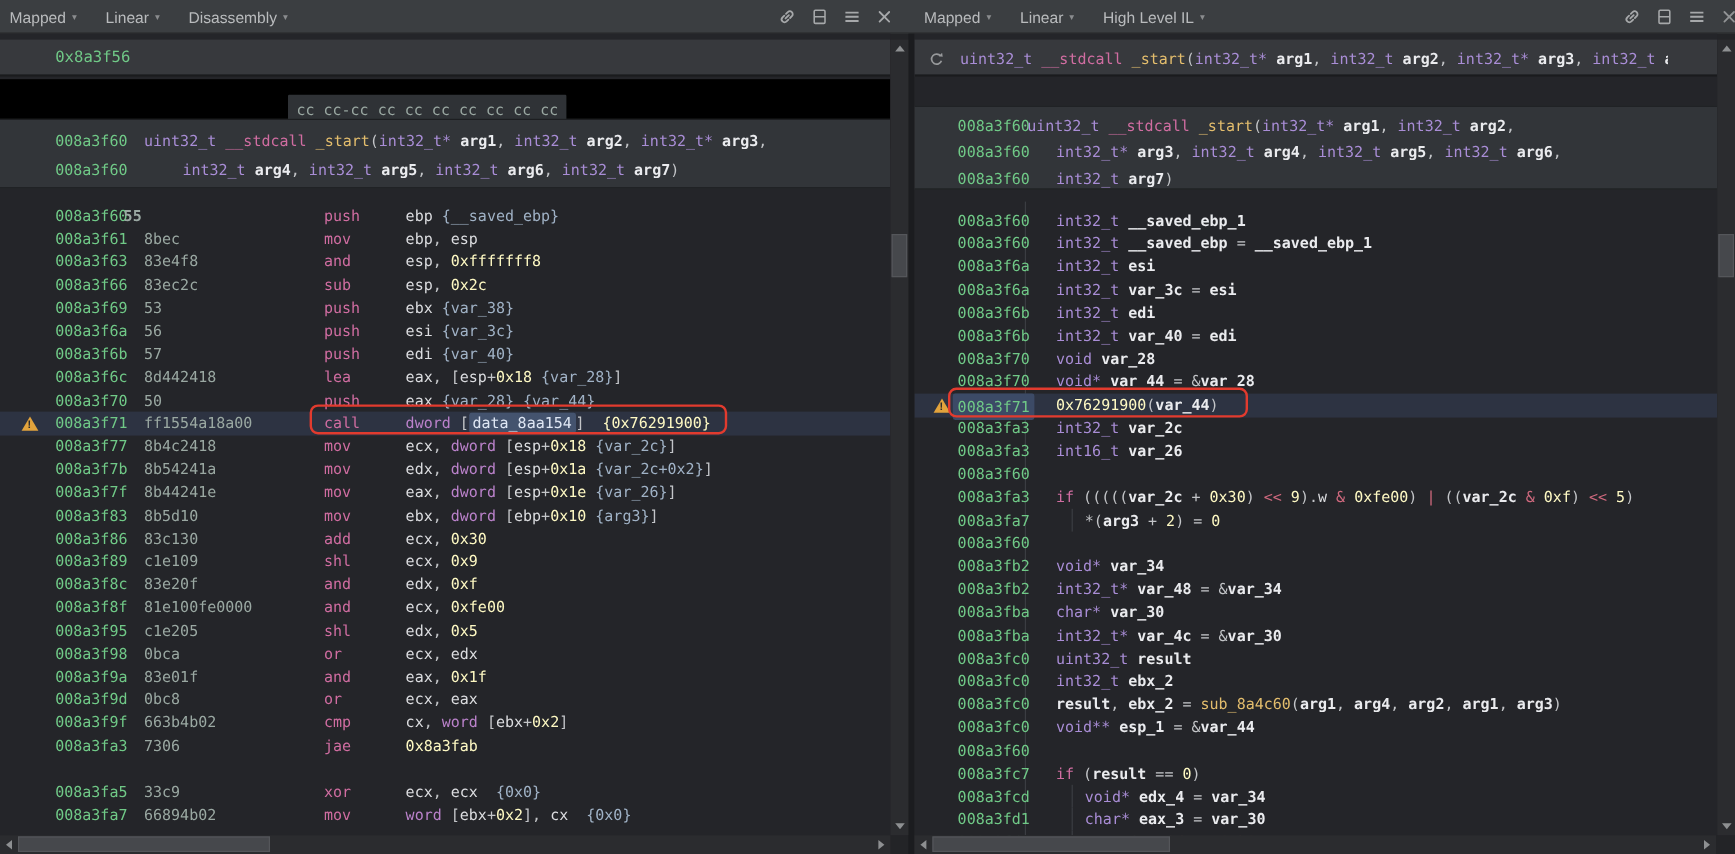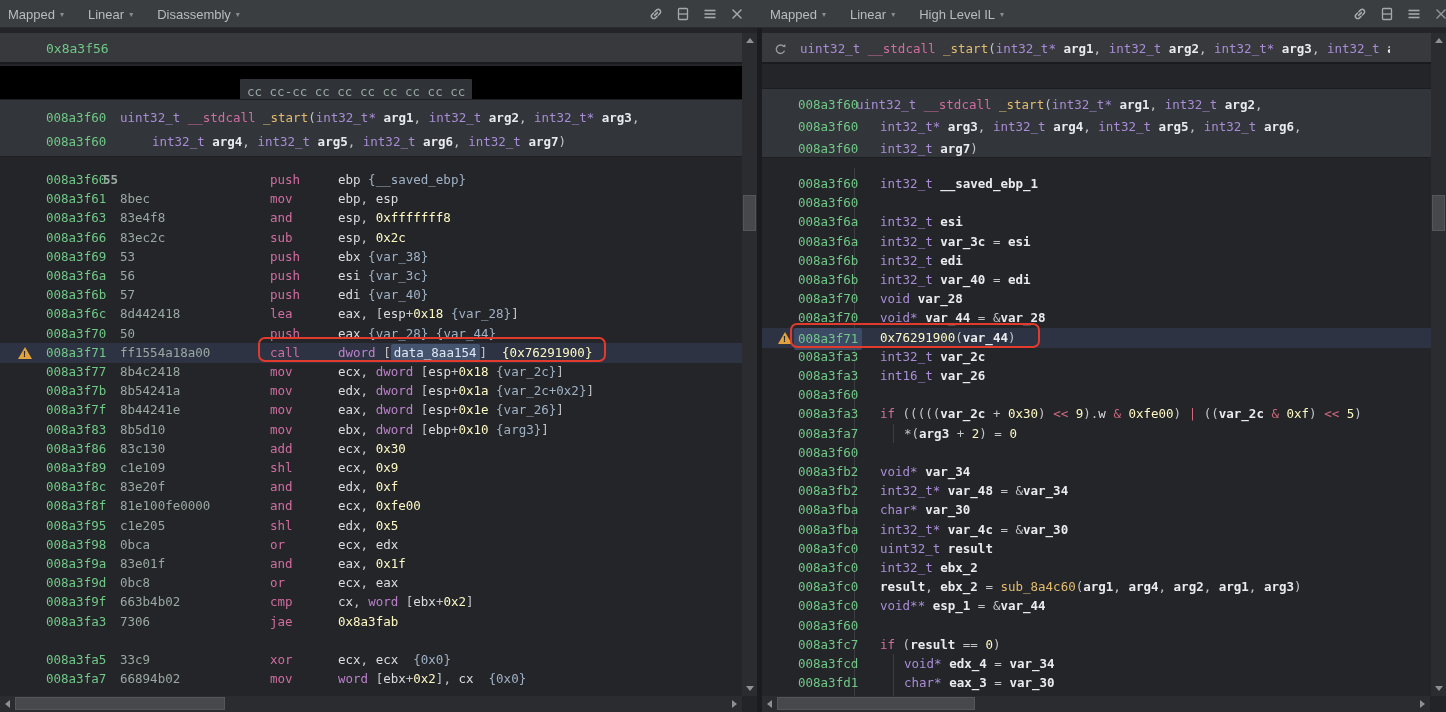--- a/index.html
+++ b/index.html
@@ -246,21 +246,21 @@
     <span id="right-sig-text"><span class="t-ty">uint32_t</span><span class="t-pu"> </span><span class="t-mn">__stdcall</span><span class="t-pu"> </span><span class="t-fn">_start</span><span class="t-pu">(</span><span class="t-ty">int32_t*</span><span class="t-pu"> </span><span class="t-va">arg1</span><span class="t-pu">, </span><span class="t-ty">int32_t</span><span class="t-pu"> </span><span class="t-va">arg2</span><span class="t-pu">, </span><span class="t-ty">int32_t*</span><span class="t-pu"> </span><span class="t-va">arg3</span><span class="t-pu">, </span><span class="t-ty">int32_t</span><span class="t-pu"> </span><span class="t-va">a</span></span>
   </div>
   <div class="guide" id="right-main-guide" style="left:92px;top:140px;height:528px"></div>
   <div class="func-block" id="right-func-block">
       <div class="sig-line" style="top: 6px;"><span class="cell t-ad" style="left: 36px;">008a3f60</span><span class="cell" style="left: 94px;"><span class="t-ty">uint32_t</span><span class="t-pu"> </span><span class="t-mn">__stdcall</span><span class="t-pu"> </span><span class="t-fn">_start</span><span class="t-pu">(</span><span class="t-ty">int32_t*</span><span class="t-pu"> </span><span class="t-va">arg1</span><span class="t-pu">, </span><span class="t-ty">int32_t</span><span class="t-pu"> </span><span class="t-va">arg2</span><span class="t-pu">,</span></span></div>
       <div class="sig-line" style="top: 28px;"><span class="cell t-ad" style="left: 36px;">008a3f60</span><span class="cell" style="left: 118px;"><span class="t-ty">int32_t*</span><span class="t-pu"> </span><span class="t-va">arg3</span><span class="t-pu">, </span><span class="t-ty">int32_t</span><span class="t-pu"> </span><span class="t-va">arg4</span><span class="t-pu">, </span><span class="t-ty">int32_t</span><span class="t-pu"> </span><span class="t-va">arg5</span><span class="t-pu">, </span><span class="t-ty">int32_t</span><span class="t-pu"> </span><span class="t-va">arg6</span><span class="t-pu">,</span></span></div>
       <div class="sig-line" style="top: 50px;"><span class="cell t-ad" style="left: 36px;">008a3f60</span><span class="cell" style="left: 118px;"><span class="t-ty">int32_t</span><span class="t-pu"> </span><span class="t-va">arg7</span><span class="t-pu">)</span></span></div>
     </div>
   <div id="right-listing">
       <div class="lrow" style="top: 146px;"><span class="cell t-ad" style="left: 36px;">008a3f60</span><span class="cell" style="left: 118px;"><span class="t-ty">int32_t</span><span class="t-pu"> </span><span class="t-va">__saved_ebp_1</span></span></div>
-      <div class="lrow" style="top: 165.2px;"><span class="cell t-ad" style="left: 36px;">008a3f60</span></div>
+      <div class="lrow" style="top: 165.2px;"><span class="cell t-ad" style="left: 36px;">008a3f60</span><span class="cell" style="left: 118px;"><span class="t-ty">int32_t</span><span class="t-pu"> </span><span class="t-va">__saved_ebp</span><span class="t-pu"> = </span><span class="t-va">__saved_ebp_1</span></span></div>
       <div class="lrow" style="top: 184.4px;"><span class="cell t-ad" style="left: 36px;">008a3f6a</span><span class="cell" style="left: 118px;"><span class="t-ty">int32_t</span><span class="t-pu"> </span><span class="t-va">esi</span></span></div>
       <div class="lrow" style="top: 203.6px;"><span class="cell t-ad" style="left: 36px;">008a3f6a</span><span class="cell" style="left: 118px;"><span class="t-ty">int32_t</span><span class="t-pu"> </span><span class="t-va">var_3c</span><span class="t-pu"> = </span><span class="t-va">esi</span></span></div>
       <div class="lrow" style="top: 222.8px;"><span class="cell t-ad" style="left: 36px;">008a3f6b</span><span class="cell" style="left: 118px;"><span class="t-ty">int32_t</span><span class="t-pu"> </span><span class="t-va">edi</span></span></div>
       <div class="lrow" style="top: 242px;"><span class="cell t-ad" style="left: 36px;">008a3f6b</span><span class="cell" style="left: 118px;"><span class="t-ty">int32_t</span><span class="t-pu"> </span><span class="t-va">var_40</span><span class="t-pu"> = </span><span class="t-va">edi</span></span></div>
       <div class="lrow" style="top: 261.2px;"><span class="cell t-ad" style="left: 36px;">008a3f70</span><span class="cell" style="left: 118px;"><span class="t-ty">void</span><span class="t-pu"> </span><span class="t-va">var_28</span></span></div>
       <div class="lrow" style="top: 280.4px;"><span class="cell t-ad" style="left: 36px;">008a3f70</span><span class="cell" style="left: 118px;"><span class="t-ty">void*</span><span class="t-pu"> </span><span class="t-va">var_44</span><span class="t-pu"> = &amp;</span><span class="t-va">var_28</span></span></div>
       <div class="lrow hl" style="top: 299.6px;"><span class="warn" style="left: 16px;"></span><span class="cell t-ad addr-sel" style="left: 36px;">008a3f71</span><span class="cell" style="left: 118px;"><span class="t-nu">0x76291900</span><span class="t-pu">(</span><span class="t-va">var_44</span><span class="t-pu">)</span></span></div>
       <div class="lrow" style="top: 318.8px;"><span class="cell t-ad" style="left: 36px;">008a3fa3</span><span class="cell" style="left: 118px;"><span class="t-ty">int32_t</span><span class="t-pu"> </span><span class="t-va">var_2c</span></span></div>
       <div class="lrow" style="top: 338px;"><span class="cell t-ad" style="left: 36px;">008a3fa3</span><span class="cell" style="left: 118px;"><span class="t-ty">int16_t</span><span class="t-pu"> </span><span class="t-va">var_26</span></span></div>
       <div class="lrow" style="top: 357.2px;"><span class="cell t-ad" style="left: 36px;">008a3f60</span><span class="cell" style="left: 118px;"></span></div>

